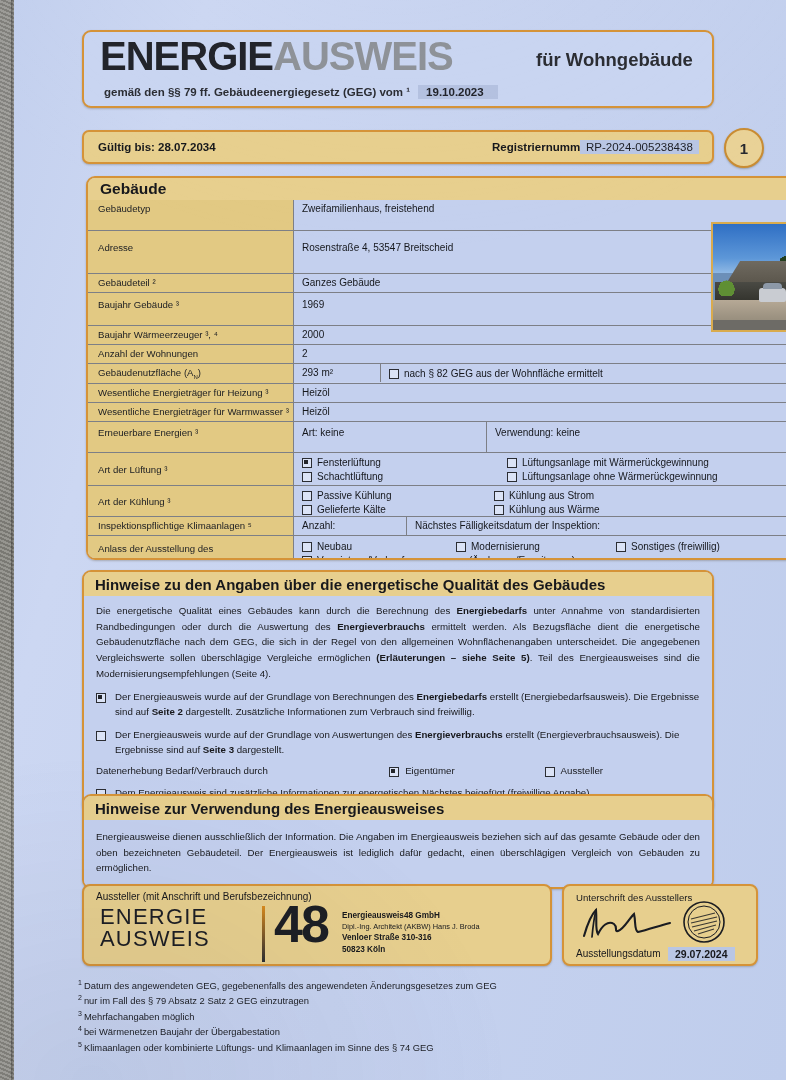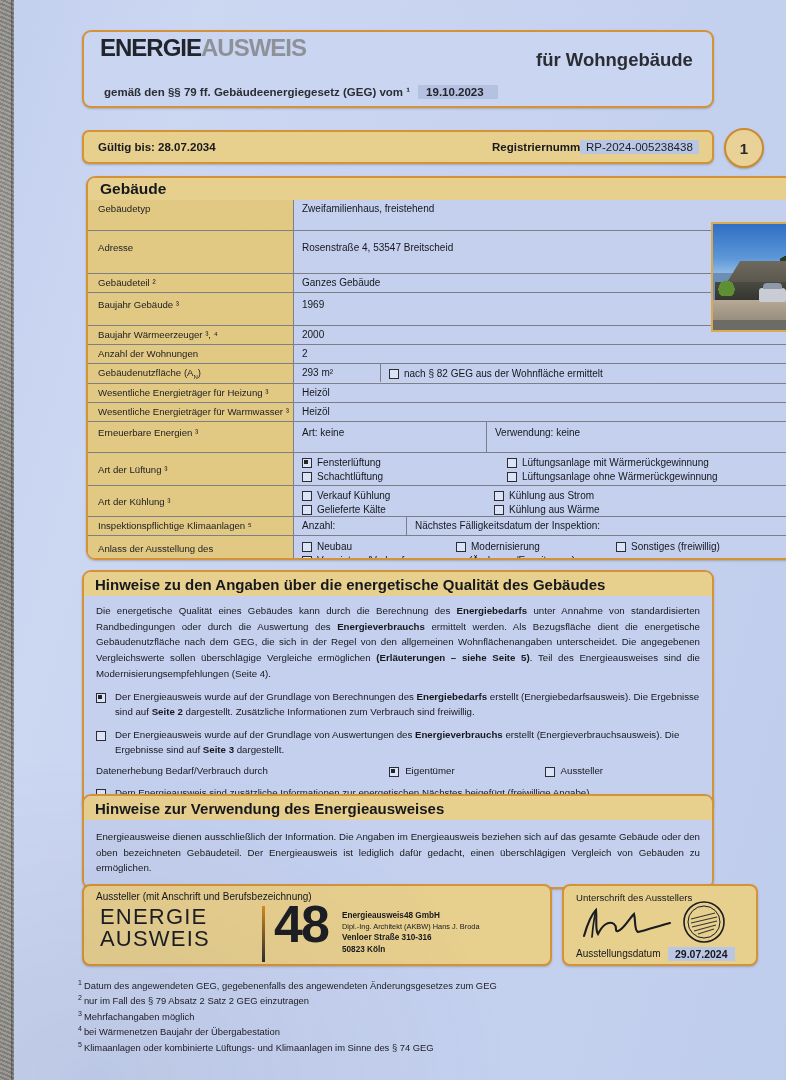--- a/index.html
+++ b/index.html
@@ -42,21 +42,21 @@
   }
   .tan{background:#e7cf8e;}
 
   
   #titlebox{
     position:absolute;left:68px;top:30px;width:632px;height:78px;
     background:#c9d5f1;
   }
   #title-main{
     position:absolute;left:16px;top:4px;
-    font-size:24px;font-weight:bold;letter-spacing:-1px;
+    font-size:40px;font-weight:bold;letter-spacing:-1px;
     color:#22242b;line-height:1;
     font-family:"Liberation Sans","DejaVu Sans",sans-serif;
   }
   #title-main .fade{color:#8e9298;}
   #title-sub{
     position:absolute;left:452px;top:17px;
     font-size:18.5px;font-weight:bold;color:#2b2d33;
   }
   #title-law{
     position:absolute;left:20px;top:53px;
@@ -287,21 +287,21 @@
         </div>
       </div>
     </div>
 
     <div class="row">
       <div class="lab" style="height:30px;padding-top:10px;">Art der Kühlung ³</div>
       <div class="val" style="height:30px;padding:3px 0 0 8px;display:flex;">
         <div style="width:192px;">
           <span class="cbline">
               <span class="cb"></span>
-              <span>Verkauf Kühlung</span>
+              <span>Passive Kühlung</span>
             </span>
           <span class="cbline">
               <span class="cb"></span>
               <span>Gelieferte Kälte</span>
             </span>
         </div>
         <div style="flex:1;">
           <span class="cbline">
               <span class="cb"></span>
               <span>Kühlung aus Strom</span>

